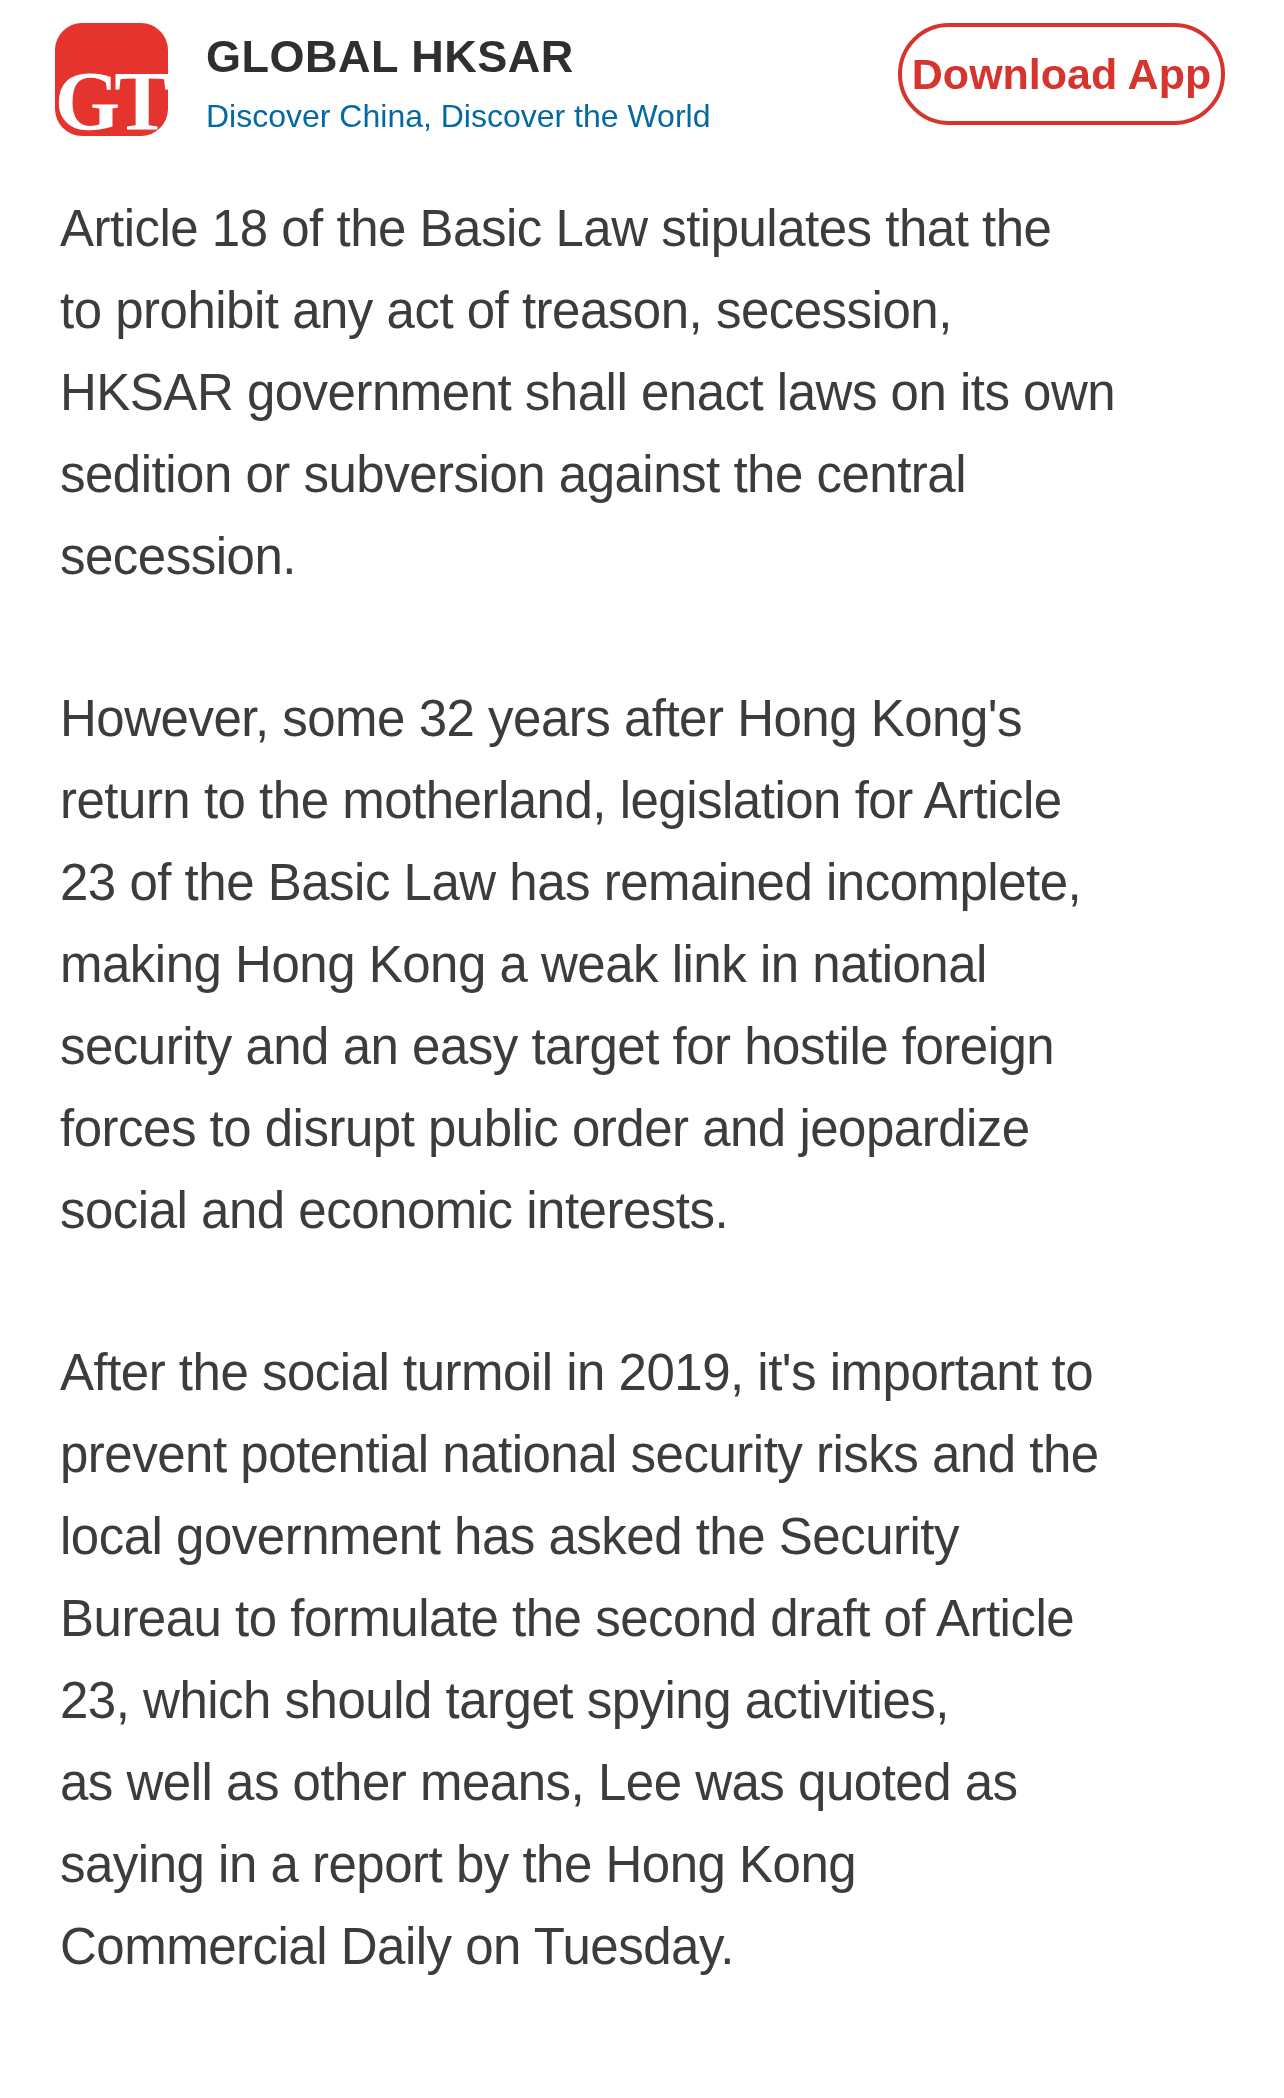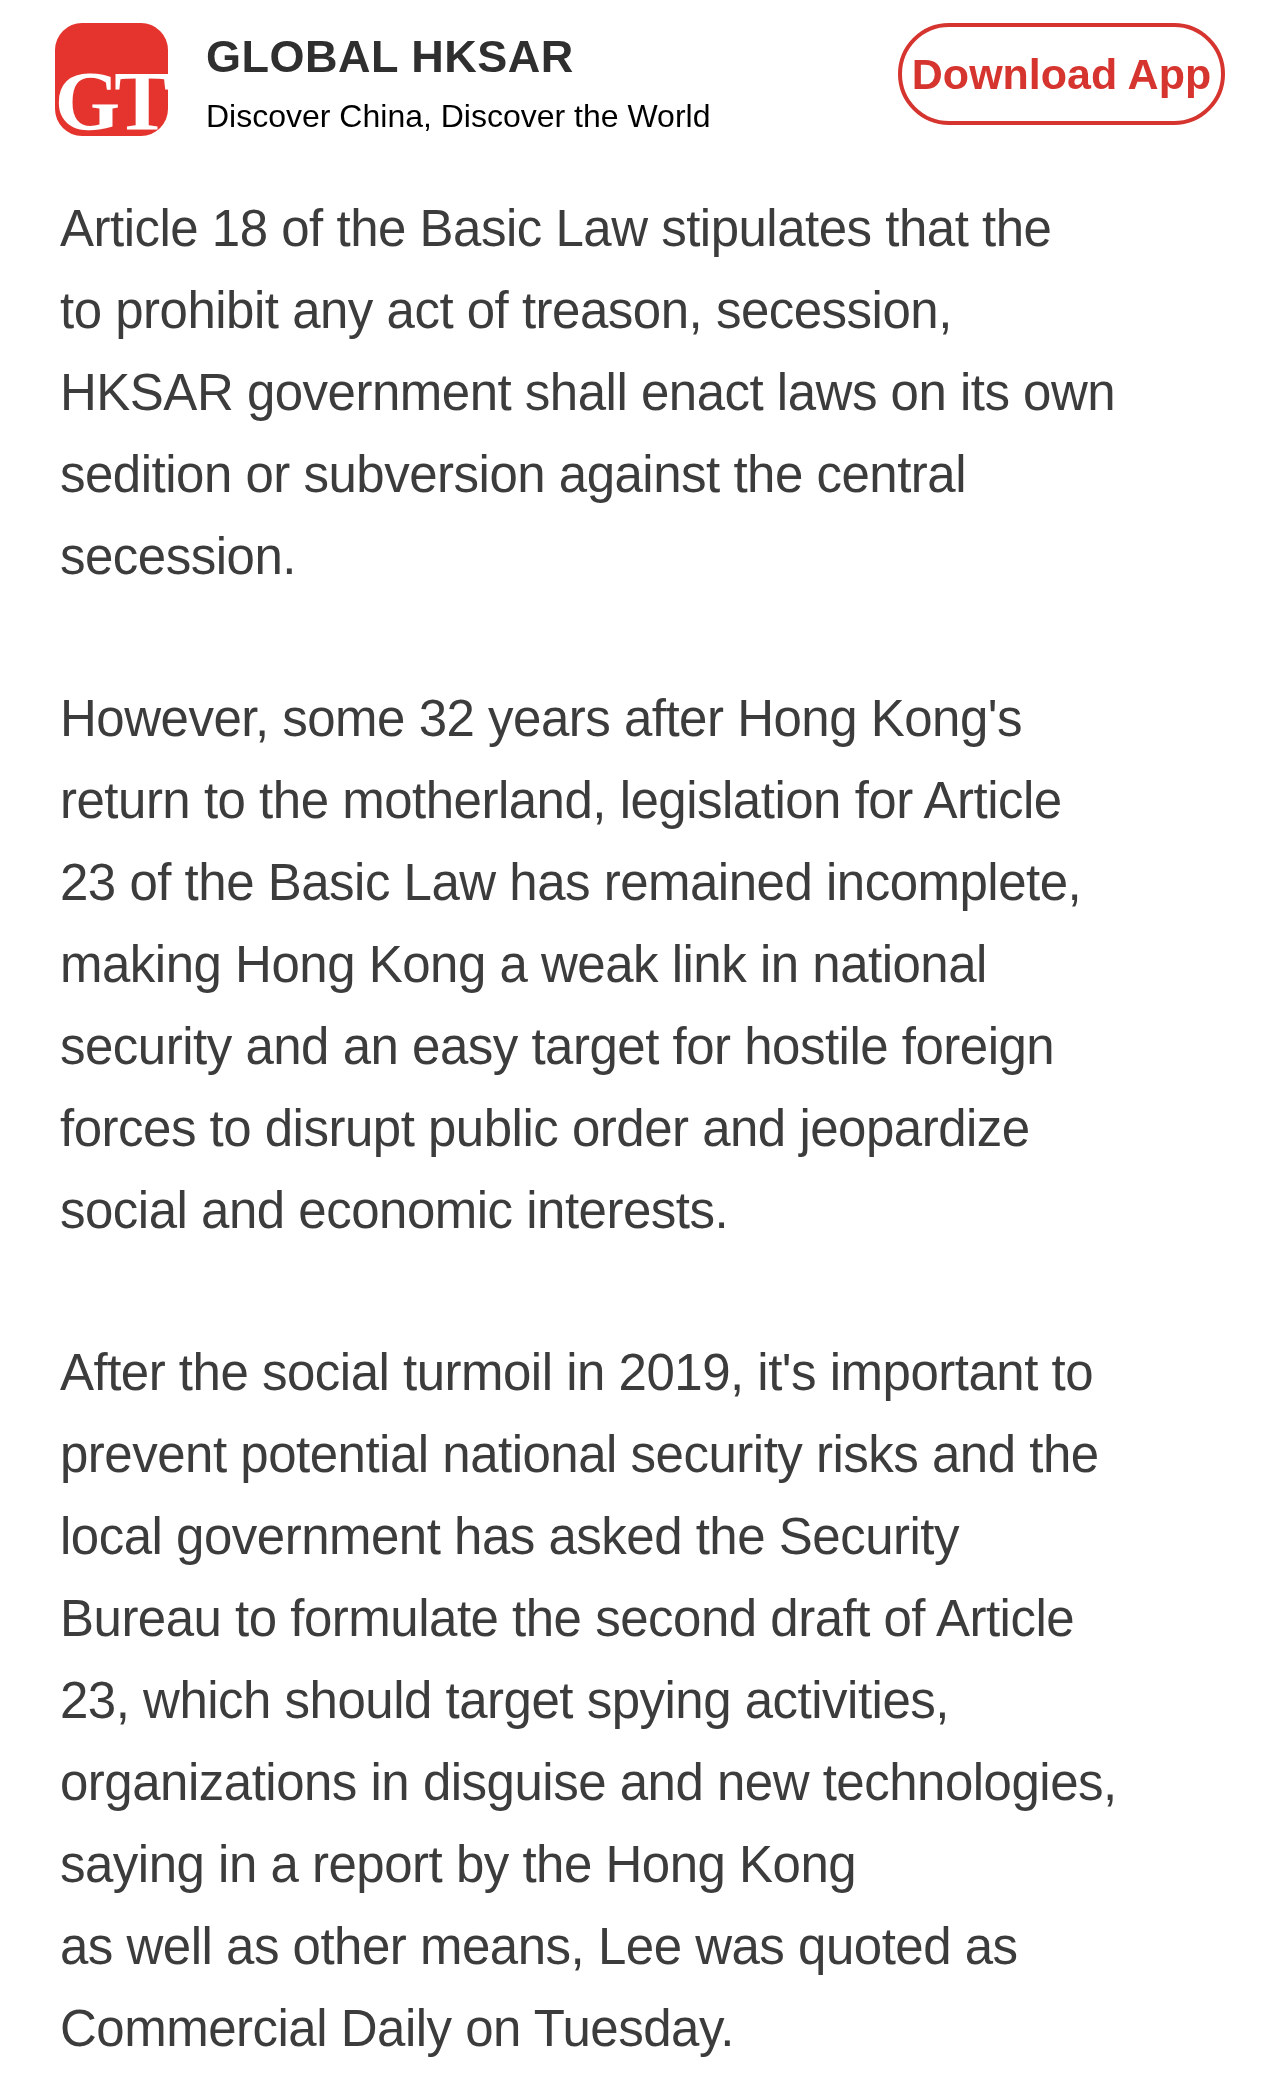--- a/index.html
+++ b/index.html
@@ -98,21 +98,21 @@
 <body style="background: rgb(255, 255, 255);">
 
 <div class="top-strip" style="background: rgb(46, 46, 48);"></div>
 
 <div class="header">
   <div class="logo" style="background: rgb(229, 52, 46);">
     <span class="logo-text" style="color: rgb(255, 255, 255); margin-top: 44px;">GT</span>
   </div>
   <div class="brand">
     <div class="brand-title" style="color: rgb(47, 47, 47);">GLOBAL HKSAR</div>
-    <div class="brand-tagline" style="color: #000000;">Discover China, Discover the World</div>
+    <div class="brand-tagline" style="color: #0369a1;">Discover China, Discover the World</div>
   </div>
   <div class="download-btn" style="color: rgb(214, 52, 46); border-color: rgb(214, 52, 46);">Download App</div>
 </div>
 
 <div class="article" style="color: rgb(60, 60, 60);">
     <div class="paragraph">
       <div class="line">Article 18 of the Basic Law stipulates that the</div>
       <div class="line">to prohibit any act of treason, secession,</div>
       <div class="line">HKSAR government shall enact laws on its own</div>
       <div class="line">sedition or subversion against the central</div>
@@ -126,18 +126,17 @@
       <div class="line">security and an easy target for hostile foreign</div>
       <div class="line">forces to disrupt public order and jeopardize</div>
       <div class="line">social and economic interests.</div>
     </div>
     <div class="paragraph">
       <div class="line">After the social turmoil in 2019, it's important to</div>
       <div class="line">prevent potential national security risks and the</div>
       <div class="line">local government has asked the Security</div>
       <div class="line">Bureau to formulate the second draft of Article</div>
       <div class="line">23, which should target spying activities,</div>
-      <div class="line">organizations in disguise and new technologies,</div>
+      <div class="line">as well as other means, Lee was quoted as</div>
       <div class="line">saying in a report by the Hong Kong</div>
-      <div class="line">as well as other means, Lee was quoted as</div>
       <div class="line">Commercial Daily on Tuesday.</div>
     </div>
   </div>
 
 </body></html>

